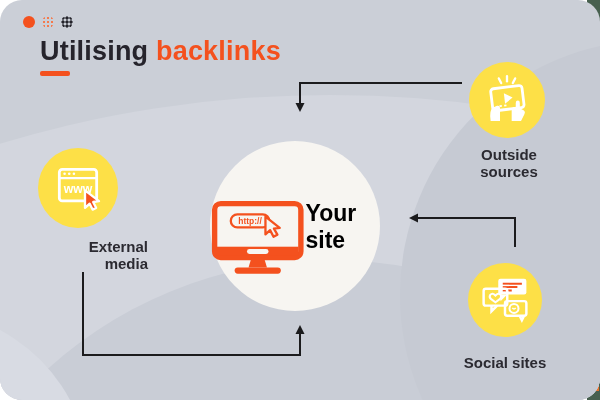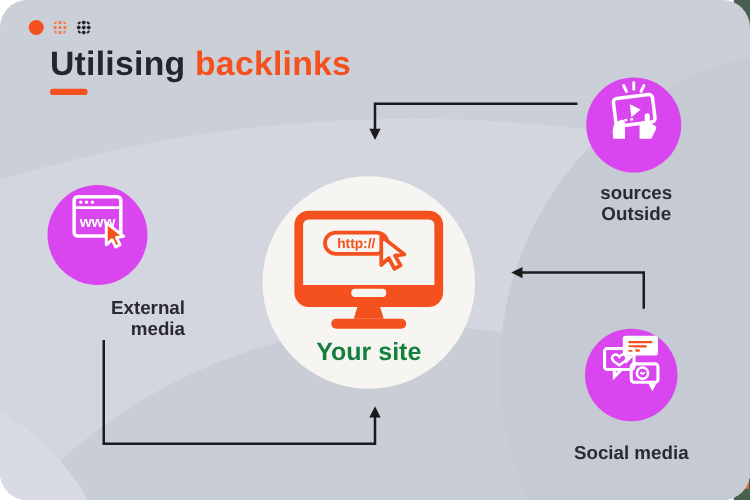--- a/index.html
+++ b/index.html
@@ -20,24 +20,24 @@
   .dot-solid{background:#f4511e;}
   .dot-halftone-orange{background-image:radial-gradient(circle,#f47a4c 1.3px,rgba(0,0,0,0) 1.5px);background-size:4px 4px;}
   .dot-halftone-black{background-image:radial-gradient(circle,#23232a 1.5px,rgba(0,0,0,0) 1.7px);background-size:4px 4px;}
   
   .title{position:absolute;left:40px;top:36px;font-size:27px;font-weight:800;letter-spacing:0.2px;color:#26242c;white-space:nowrap;text-align:right;}
   .title .hl{color:#f4511e;}
   .title-underline{position:absolute;left:40px;top:71px;width:30px;height:5px;background:#f4511e;border-radius:2px;}
   
   .arrows{position:absolute;inset:0;pointer-events:none;}
   
-  .node-circle{position:absolute;border-radius:50%;background:#d946ef;display:flex;align-items:flex-start;justify-content:center;}
+  .node-circle{position:absolute;border-radius:50%;background:#fde047;display:flex;align-items:center;justify-content:center;}
   .node-label{position:absolute;text-align:center;font-size:15px;font-weight:700;color:#2b2a31;line-height:17px;}
-  .center-circle{position:absolute;left:210px;top:141px;width:170px;height:170px;border-radius:50%;background:#f7f5f1;display:flex;flex-direction:column;align-items:center;}
-  .center-label{margin-top:2px;font-size:20px;font-weight:700;color:#15803d;}
+  .center-circle{position:absolute;left:210px;top:141px;width:170px;height:170px;border-radius:50%;background:#f7f5f1;display:flex;align-items:center;justify-content:center;}
+  .center-label{margin-top:2px;font-size:23px;font-weight:700;color:#000000;}
 </style>
 </head>
 <body>
 
 <div class="stage">
   <div class="edge-strip"></div>
   <div class="orange-speck"></div>
 
   <div class="card">
     <div class="deco deco-ellipse"></div>
@@ -93,22 +93,22 @@
         <g transform="rotate(-7 24 24)">
           <rect x="11" y="13" width="27" height="19" rx="2.5" fill="none" stroke="#ffffff" stroke-width="2.4"></rect>
           <polygon points="22,18 22,27 29,22.5" fill="#ffffff"></polygon>
           <line x1="17" y1="28.5" x2="25" y2="28.5" stroke="#ffffff" stroke-width="1.6" stroke-dasharray="2 2"></line>
         </g>
         <path d="M10 42 Q8.5 33 12 30.5 L15.5 29 Q18 28.5 18 31.5 L18 42 Z" fill="#ffffff"></path>
         <path d="M28 42 L28 33 Q28 30 30.5 30 L31.5 30 L31.5 26.5 Q31.5 24.5 33.3 24.5 Q35 24.5 35 26.5 L35 31 L38.5 33 Q40 34 39 36 L36 42 Z" fill="#ffffff"></path>
       </svg>
     </div>
     <div class="node-label" style="left:439px;top:146px;width:140px;">
+      <div>Outside</div>
       <div>sources</div>
-      <div>Outside</div>
     </div>
 
     <div class="node-circle" style="left:468px;top:263px;width:74px;height:74px;">
       <svg width="54" height="54" viewBox="0 0 48 48">
         <g>
           <rect x="18" y="5" width="25" height="14" rx="2" fill="#ffffff"></rect>
           <polygon points="20,19 20,25 26,19" fill="#ffffff"></polygon>
           <line x1="22" y1="9.5" x2="39" y2="9.5" stroke="#f4511e" stroke-width="1.7"></line>
           <line x1="22" y1="12.5" x2="35" y2="12.5" stroke="#f4511e" stroke-width="1.7"></line>
           <line x1="22" y1="15.5" x2="30" y2="15.5" stroke="#f4511e" stroke-width="1.7"></line>
@@ -120,21 +120,21 @@
         </g>
         <g stroke="#ffffff" stroke-width="2.2" fill="none">
           <rect x="24" y="25" width="19" height="13" rx="2"></rect>
           <circle cx="32" cy="31.5" r="4" stroke-width="1.8"></circle>
           <path d="M30.5 31 Q32 33 33.5 31" stroke-width="1.4"></path>
           <polyline points="37,38 39,42 41,38"></polyline>
         </g>
       </svg>
     </div>
     <div class="node-label" style="left:435px;top:354px;width:140px;">
-      <div>Social media</div>
+      <div>Social sites</div>
     </div>
 
     <div class="center-circle">
       <svg width="124" height="102" viewBox="0 0 124 102" style="margin-top:26px;">
         <rect x="6" y="5" width="112" height="70" rx="8" fill="#f7f5f1" stroke="#f4511e" stroke-width="7"></rect>
         <rect x="9" y="61" width="106" height="12" fill="#f4511e"></rect>
         <rect x="48" y="64" width="28" height="6.5" rx="3.2" fill="#f7f5f1"></rect>
         <polygon points="54,75 70,75 74,88 50,88" fill="#f4511e"></polygon>
         <rect x="32" y="88" width="60" height="8" rx="4" fill="#f4511e"></rect>
         <g>

